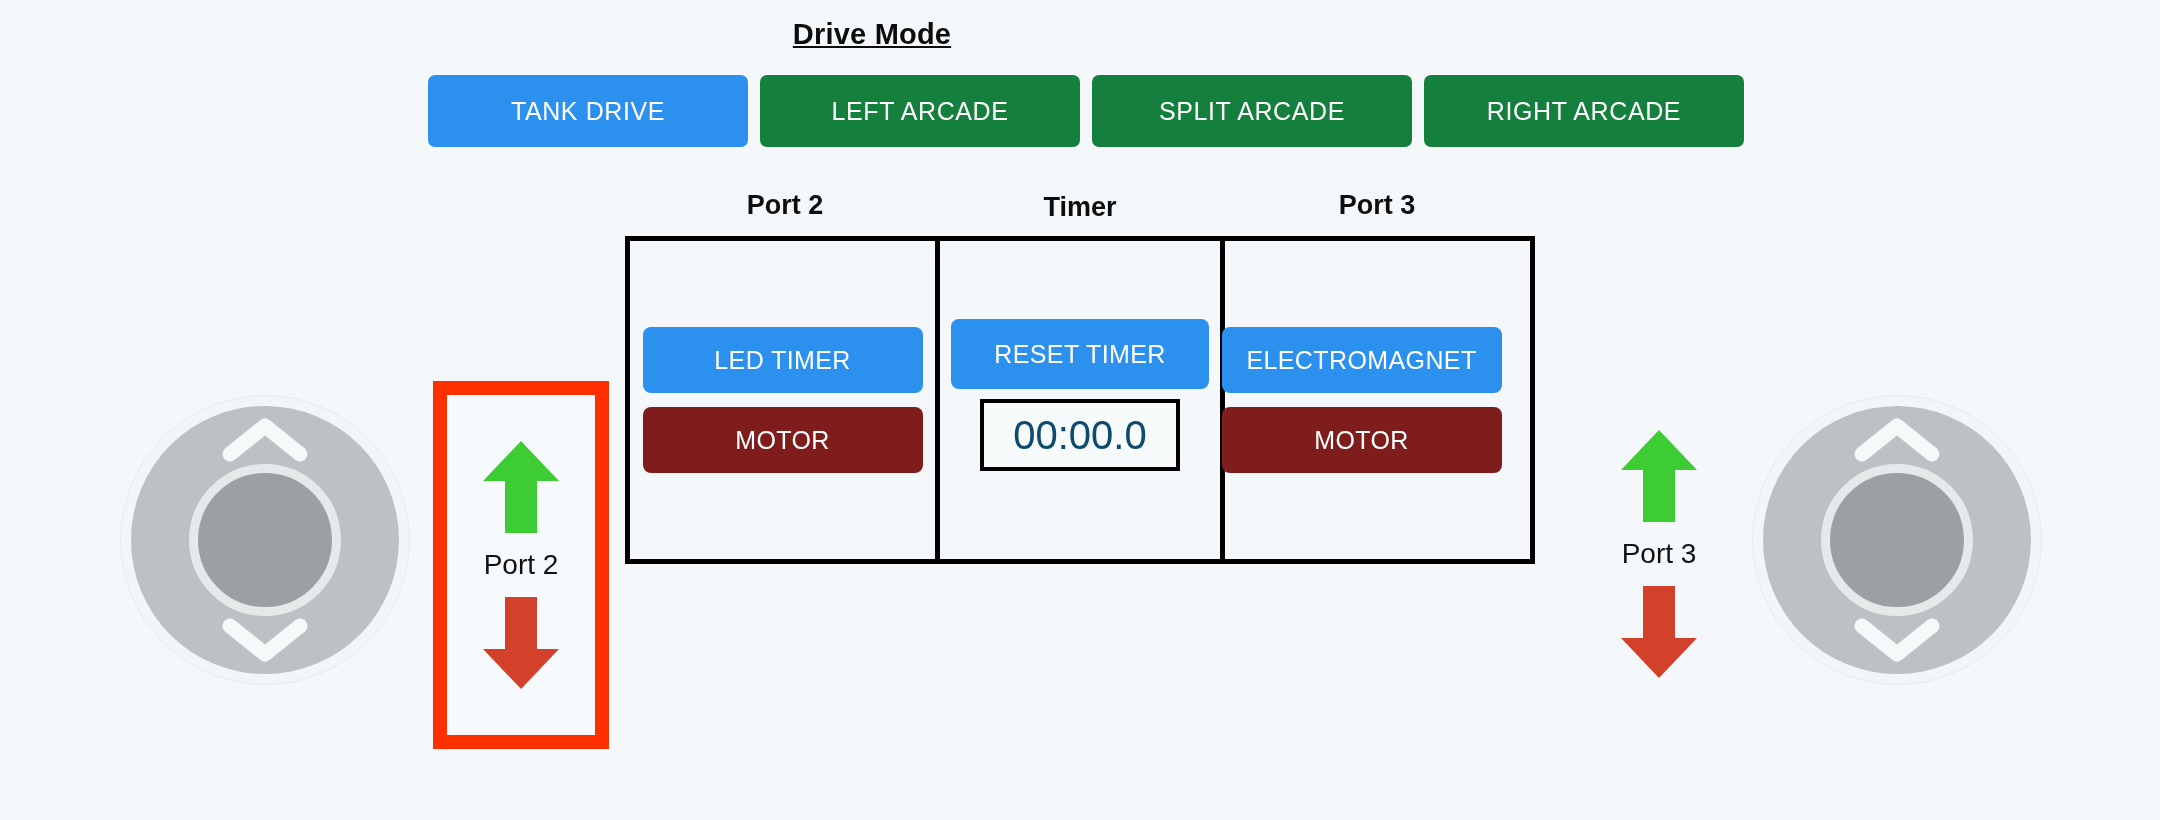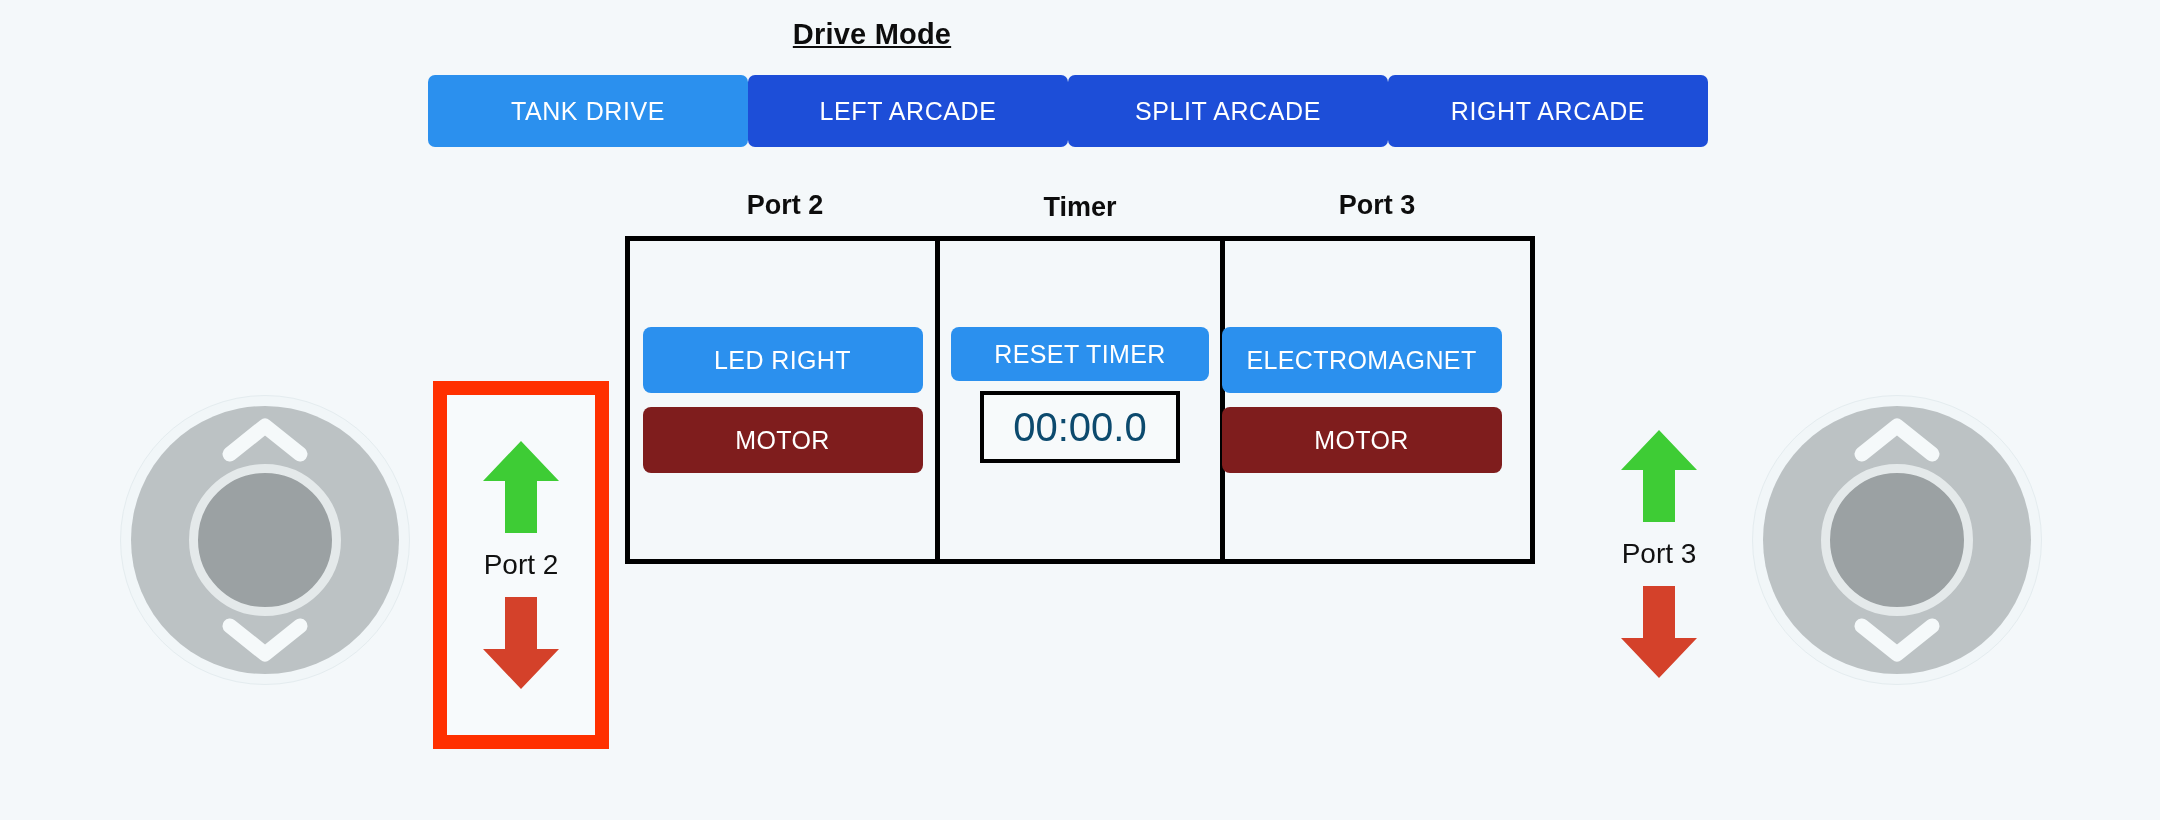--- a/index.html
+++ b/index.html
@@ -35,36 +35,37 @@
     color: #0d0d0d;
     letter-spacing: 0.2px;
     text-decoration: underline;
   }
 
   .mode-row {
     position: absolute;
     left: 428px;
     top: 75px;
     display: flex;
+    gap: 12px;
   }
 
   .mode-btn {
     width: 320px;
     height: 72px;
     border: none;
     border-radius: 7px;
     color: #ffffff;
     font-size: 25px;
     font-family: "Liberation Sans", sans-serif;
     letter-spacing: 0.6px;
     cursor: pointer;
     display: flex;
     align-items: center;
     justify-content: center;
-    background: #1d4ed8;
+    background: #15803d;
   }
   .mode-btn.active { background: #2b90ee; }
 
   
   .col-label {
     position: absolute;
     font-size: 27px;
     font-weight: bold;
     color: #0d0d0d;
     text-align: center;
@@ -110,21 +111,21 @@
     align-items: center;
     justify-content: center;
   }
   .panel-btn.on  { background: #2b90ee; }
   .panel-btn.off { background: #7f1d1d; }
 
   .panel-port2 .panel-btn, .panel-port3 .panel-btn { width: 280px; }
   .panel-port2 .panel-btn + .panel-btn,
   .panel-port3 .panel-btn + .panel-btn { margin-top: 14px; }
 
-  .panel-timer .panel-btn { width: 258px; height: 54px; }
+  .panel-timer .panel-btn { width: 258px; height: 70px; }
 
   .timer-display {
     width: 200px;
     height: 72px;
     margin: 10px 0;
     border: 4px solid #000000;
     background: #f7fafb;
     display: flex;
     align-items: center;
     justify-content: center;
@@ -230,21 +231,21 @@
     <button class="mode-btn">RIGHT ARCADE</button>
   </div>
 
   <div class="col-label col-label-p2">Port 2</div>
   <div class="col-label col-label-timer">Timer</div>
   <div class="col-label col-label-p3">Port 3</div>
 
   <div class="panel-container">
 
     <div class="panel panel-port2">
-      <button class="panel-btn on">LED RIGHT</button>
+      <button class="panel-btn on">LED TIMER</button>
       <button class="panel-btn off">MOTOR</button>
     </div>
 
     <div class="panel panel-timer">
       <button class="panel-btn on">RESET TIMER</button>
       <div class="timer-display">00:00.0</div>
     </div>
 
     <div class="panel panel-port3">
       <button class="panel-btn on">ELECTROMAGNET</button>

